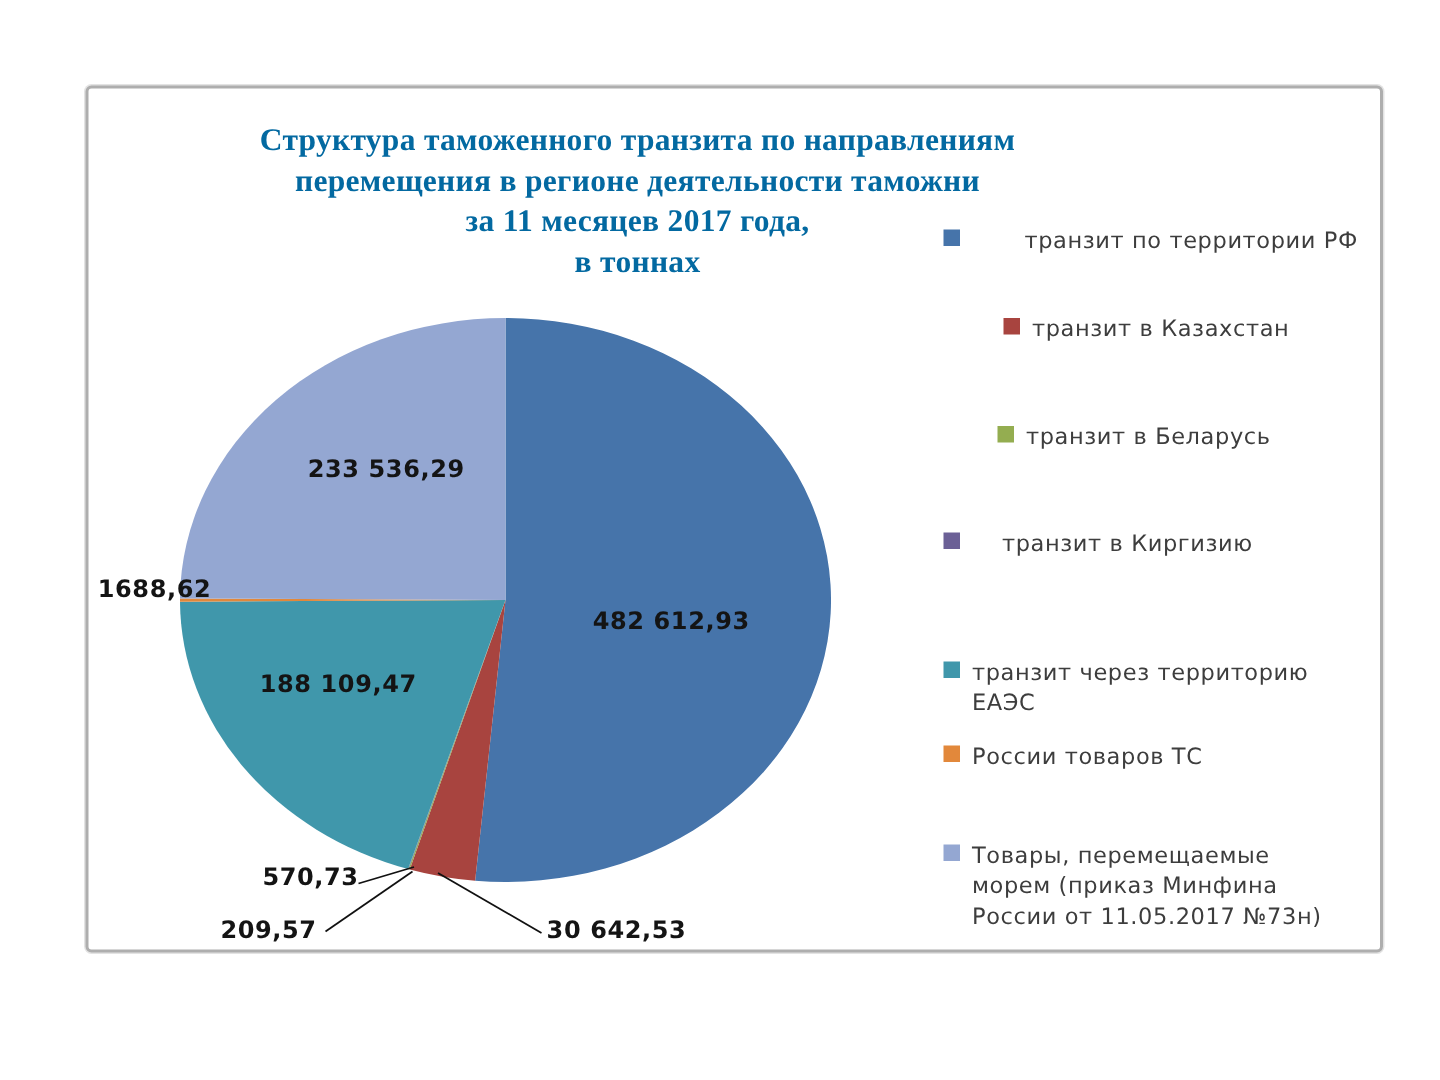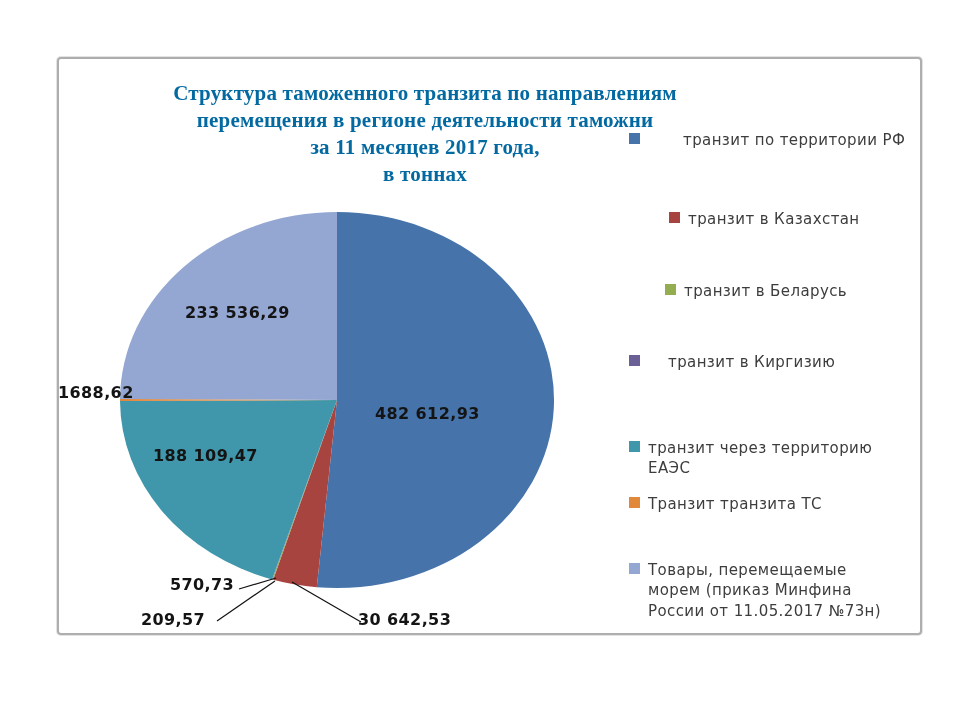--- a/index.html
+++ b/index.html
@@ -15,32 +15,32 @@
   .chart-title{
     position:absolute;left:110px;top:80px;width:630px;
     text-align:center;font-family:"Liberation Serif","DejaVu Serif",serif;
     font-weight:bold;font-size:21px;line-height:1.28;color:#0369a1;
     white-space:pre-line;letter-spacing:0.2px;
   }
   .pie-svg{position:absolute;left:115px;top:207px;}
   .leader-svg{position:absolute;left:0;top:0;pointer-events:none;}
   .data-label{
     position:absolute;font-weight:bold;font-size:16px;color:#141414;
-    letter-spacing:0.4px;text-align:left;white-space:nowrap;
+    letter-spacing:0.4px;text-align:center;white-space:nowrap;
   }
   .lbl-rf   {left:375px;top:404px;width:145px;}
   .lbl-sea  {left:185px;top:303px;width:145px;}
   .lbl-eaes {left:153px;top:446px;width:145px;}
   .lbl-ts   {left:58px; top:383px;width:90px;}
   .lbl-by   {left:170px;top:575px;width:74px;}
   .lbl-kg   {left:141px;top:610px;width:76px;}
   .lbl-kz   {left:358px;top:610px;width:106px;}
   .legend{position:absolute;left:629px;top:0;width:290px;}
   .legend-item{position:absolute;left:0;display:flex;align-items:flex-start;gap:8px;cursor:default;}
-  .li-1{top:130px;gap:43px;} .li-2{top:209px;padding-left:40px;} .li-3{top:281px;padding-left:36px;}
+  .li-1{top:150px;gap:43px;} .li-2{top:209px;padding-left:40px;} .li-3{top:281px;padding-left:36px;}
   .li-4{top:352px;gap:28px;} .li-5{top:438px;} .li-6{top:494px;} .li-7{top:560px;}
   .legend-swatch{width:11px;height:11px;margin-top:3px;flex:0 0 11px;}
   .legend-label{
     font-size:15px;color:#3d3d3d;letter-spacing:0.4px;line-height:1.35;
     white-space:pre-line;max-width:268px;
   }
 </style>
 </head>
 <body>
 
@@ -94,21 +94,21 @@
     <span class="legend-swatch" style="background-color: rgb(107, 96, 150);"></span>
     <span class="legend-label">транзит в Киргизию</span>
   </div>
   <div class="legend-item li-5">
     <span class="legend-swatch" style="background-color: rgb(64, 151, 171);"></span>
     <span class="legend-label">транзит через территорию
 ЕАЭС</span>
   </div>
   <div class="legend-item li-6">
     <span class="legend-swatch" style="background-color: rgb(226, 136, 59);"></span>
-    <span class="legend-label">Транзит транзита ТС</span>
+    <span class="legend-label">России товаров ТС</span>
   </div>
   <div class="legend-item li-7">
     <span class="legend-swatch" style="background-color: rgb(148, 167, 210);"></span>
     <span class="legend-label">Товары, перемещаемые
 морем (приказ Минфина
 России от 11.05.2017 №73н)</span>
   </div>
 </div>
 
 </body></html>

